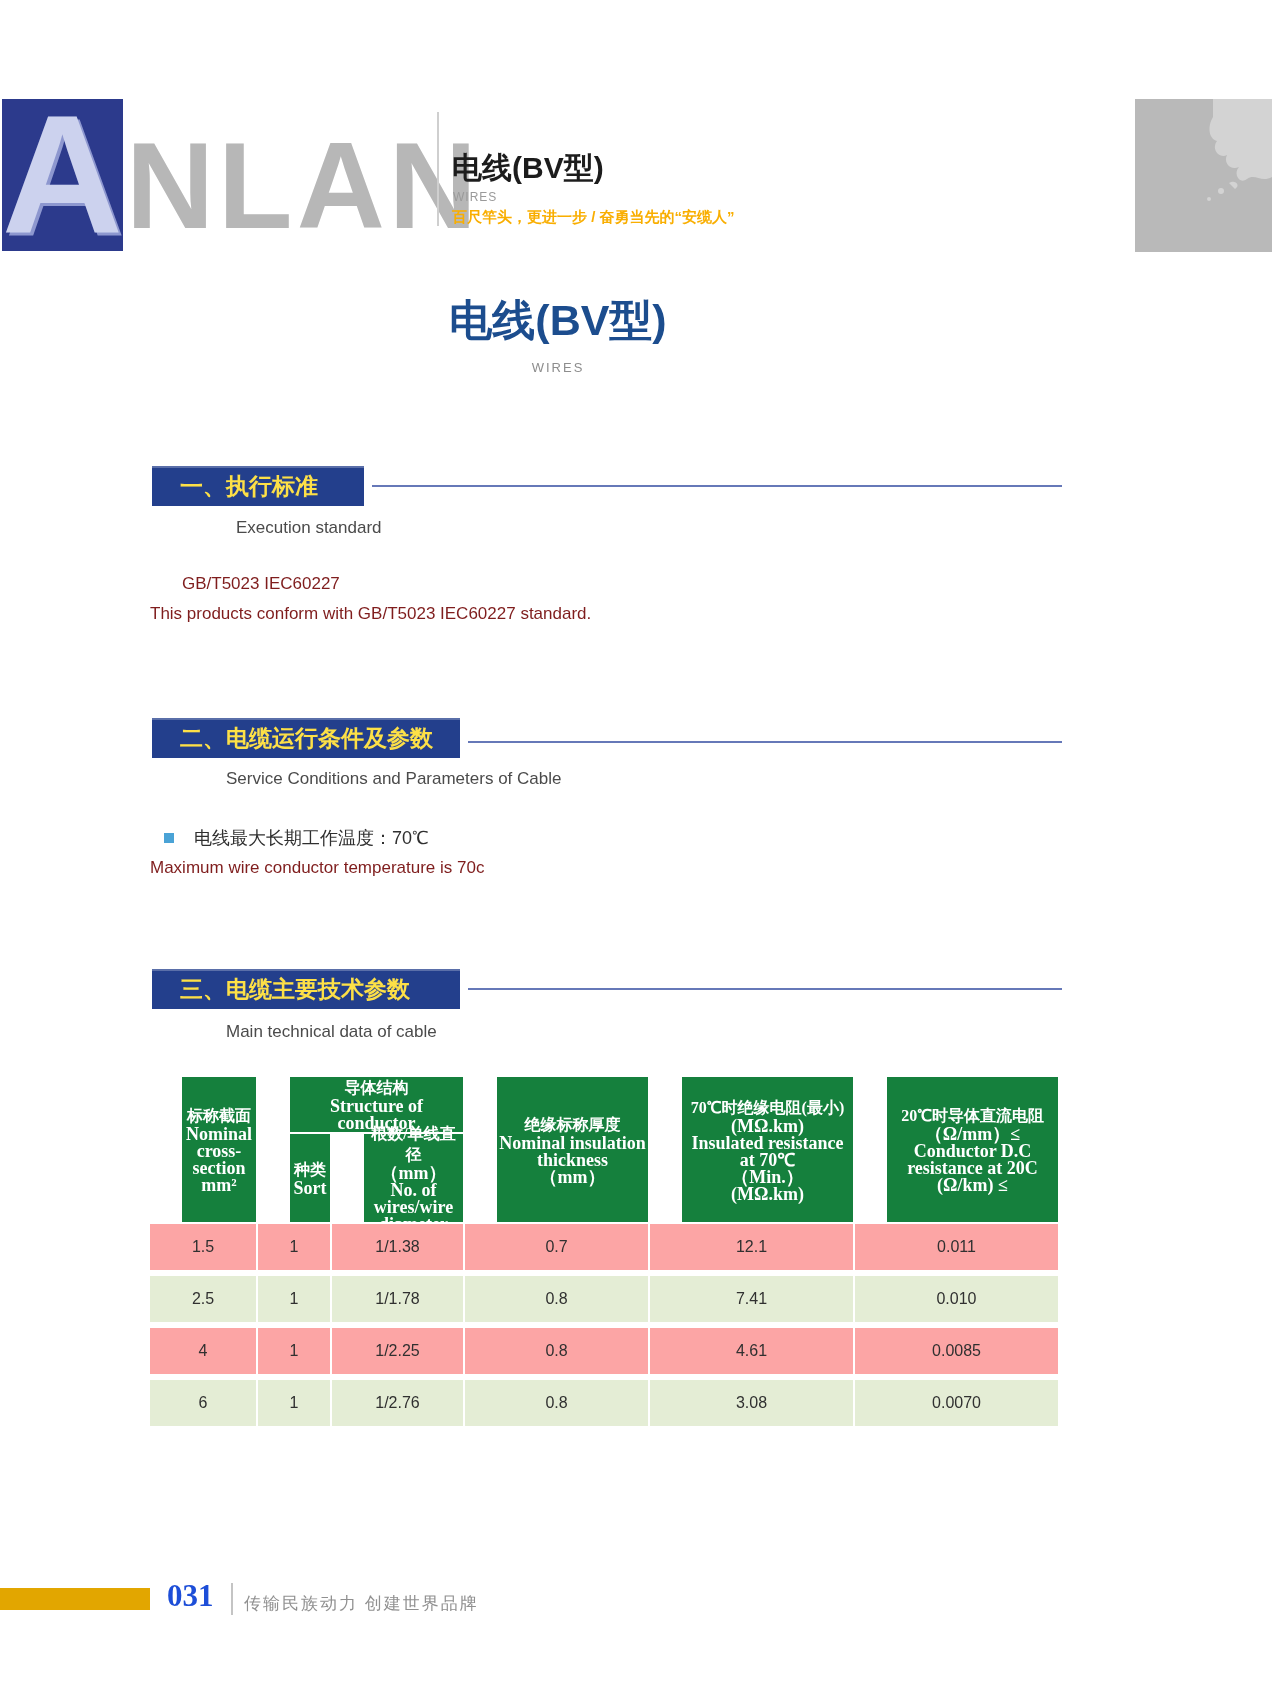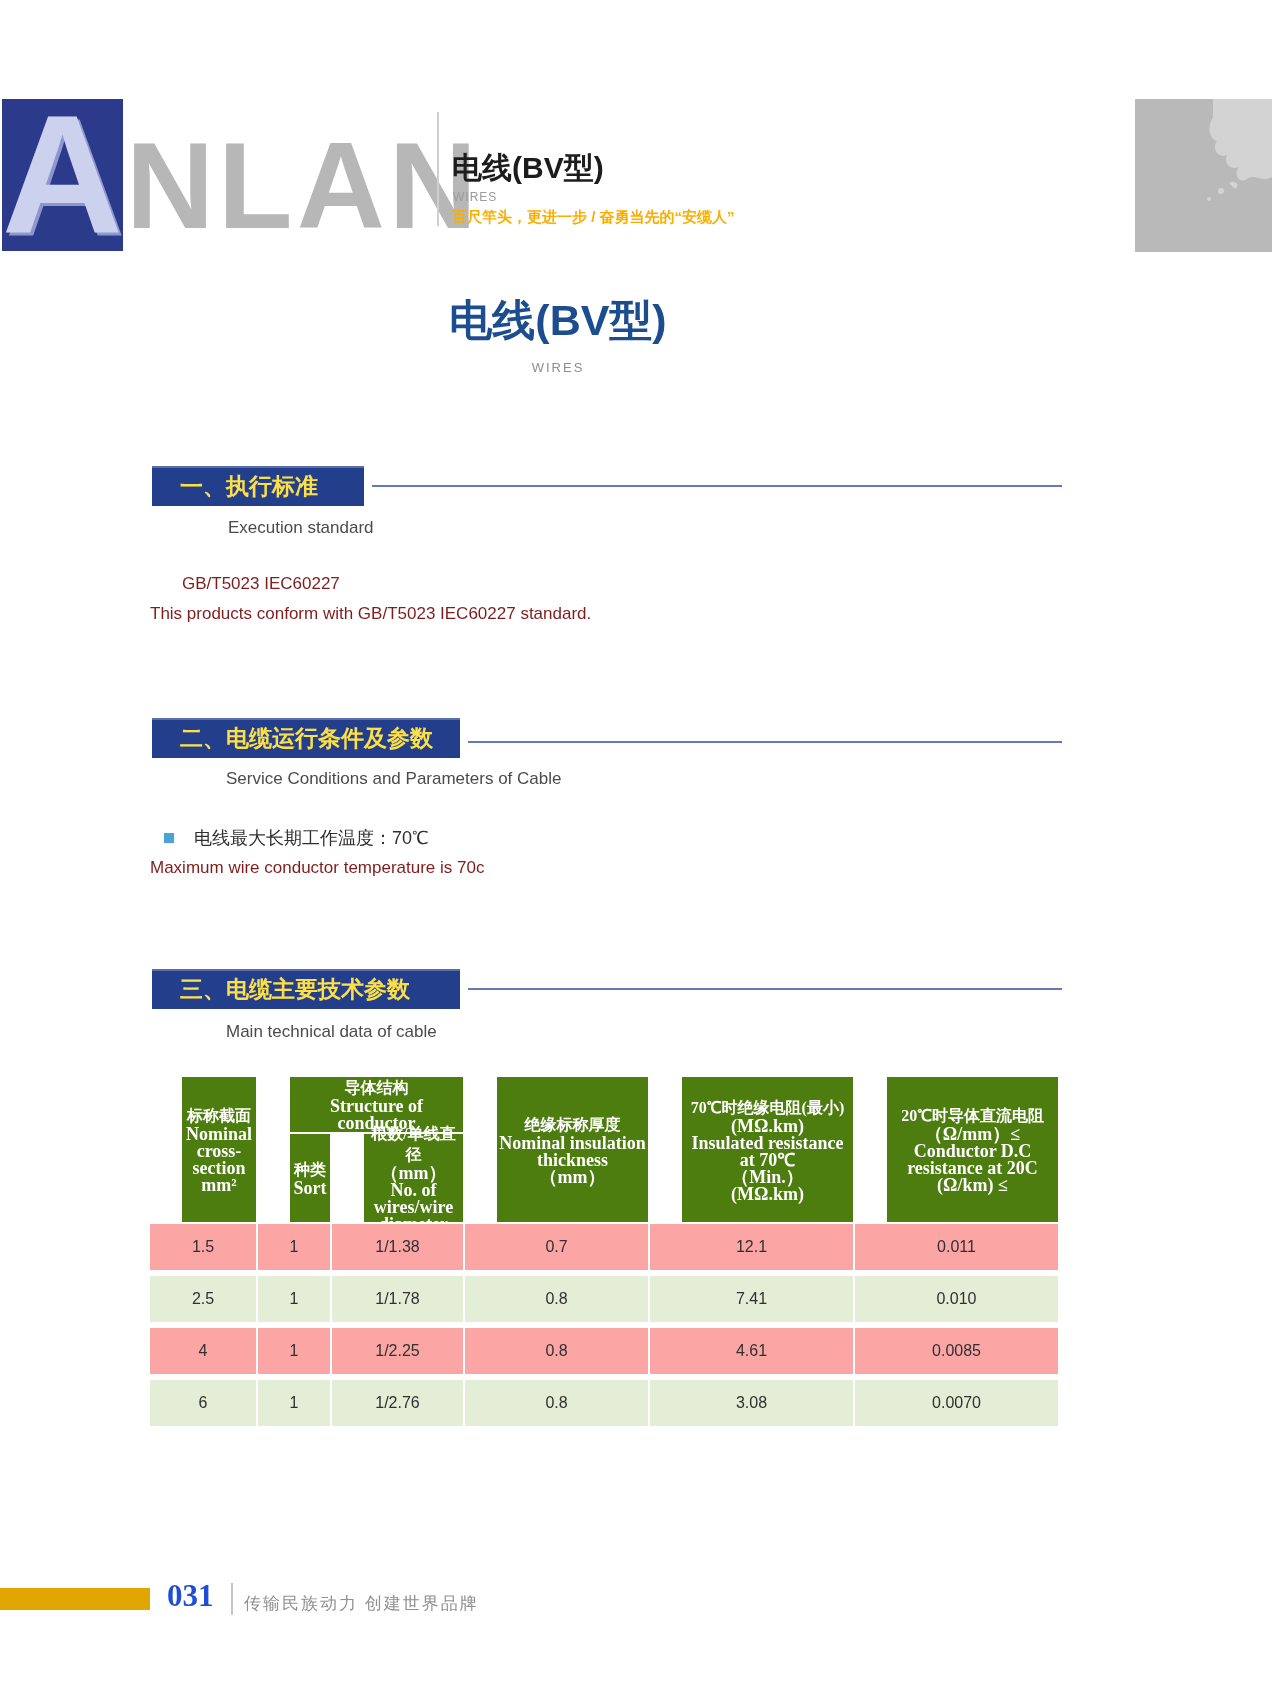--- a/index.html
+++ b/index.html
@@ -29,33 +29,33 @@
           font-size:23px;font-weight:600;line-height:40px;padding-left:28px;box-sizing:border-box;
           box-shadow:inset 0 2px 0 rgba(255,255,255,.25);}
   .secbar.b1{top:466px;width:212px;}
   .secbar.b2{top:686px;width:308px;margin-top:32px;}
   .secbar.b3{top:969px;width:308px;}
   .secline{position:absolute;height:2px;background:#6678b8;}
   .secline.l1{left:372px;top:485px;width:690px;}
   .secline.l2{left:468px;top:741px;width:594px;}
   .secline.l3{left:468px;top:988px;width:594px;}
   .sub-en{position:absolute;font-size:17px;color:#4b4b4b;}
-  .sub1{left:228px;top:518px;} .sub2{left:226px;top:769px;} .sub3{left:226px;top:1022px;}
+  .sub1{left:236px;top:518px;} .sub2{left:226px;top:769px;} .sub3{left:226px;top:1022px;}
   .body-line{position:absolute;font-size:17px;color:#7f1d1d;}
   .gbline{left:182px;top:574px;}
   .conformline{left:150px;top:604px;}
   .bullet-sq{position:absolute;left:164px;top:833px;width:10px;height:10px;background:#4aa3d6;}
   .bullet-zh{position:absolute;left:194px;top:826px;font-size:18px;color:#2f2f2f;}
   .bullet-en{left:150px;top:858px;}
 
   
   .dtable{position:absolute;left:150px;top:1077px;width:908px;}
   .thead{display:grid;grid-template-columns:106px 72px 131px 183px 203px 203px;
          grid-template-rows:55px 88px;gap:2px;background:#ffffff;}
-  .hc{background:#4d7c0f;color:#ffffff;display:flex;flex-direction:column;justify-content:center;
+  .hc{background:#15803d;color:#ffffff;display:flex;flex-direction:column;justify-content:center;
       align-items:center;text-align:center;font-family:"Liberation Serif",serif;font-weight:bold;margin-left:32px;}
   .hc .hzh{font-size:16px;line-height:21px;}
   .hc .hen{font-size:18px;line-height:17px;}
   .hc.c1{grid-column:1;grid-row:1/3;}
   .hc.grp{grid-column:2/4;grid-row:1;}
   .hc.c2{grid-column:2;grid-row:2;}
   .hc.c3{grid-column:3;grid-row:2;}
   .hc.c4{grid-column:4;grid-row:1/3;}
   .hc.c5{grid-column:5;grid-row:1/3;}
   .hc.c6{grid-column:6;grid-row:1/3;}

